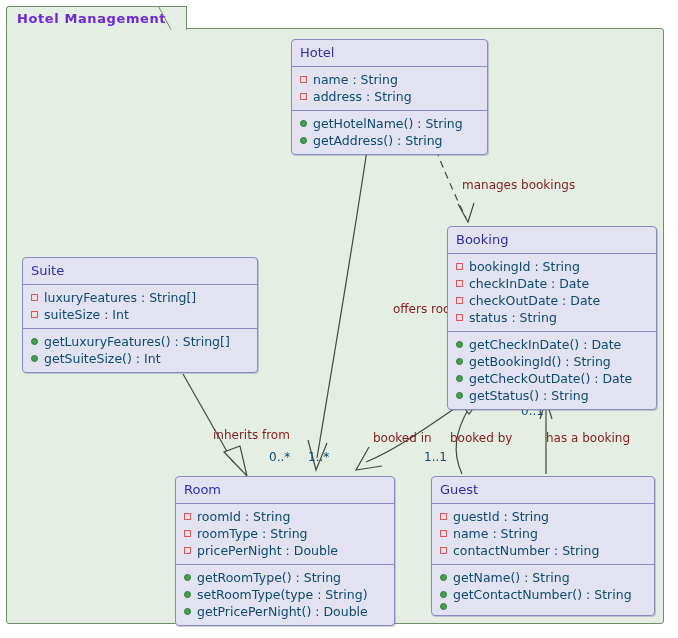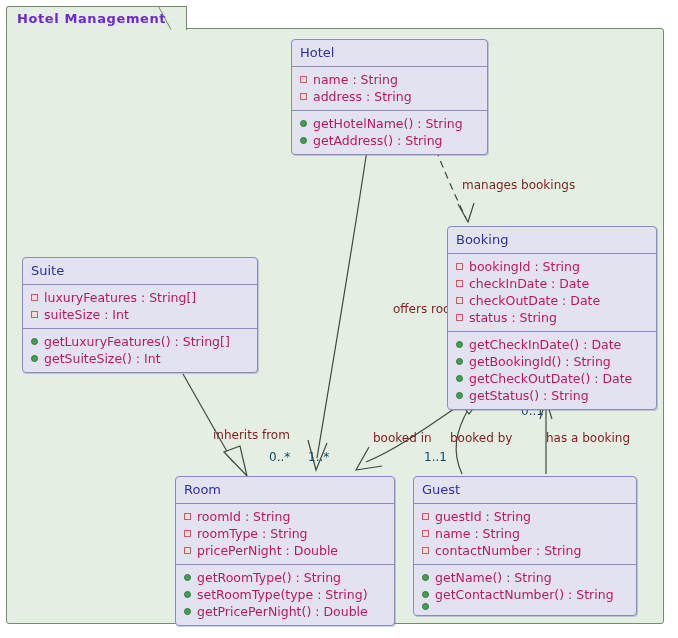--- a/index.html
+++ b/index.html
@@ -141,21 +141,21 @@
   .uml-compartment {
     padding: 4px 6px 5px 6px;
   }
   .uml-compartment + .uml-compartment {
     border-top: 1px solid #8B8BC4;
   }
   .uml-row {
     display: flex;
     align-items: center;
     font-size: 12.5px;
-    color: #be185d;
+    color: #0c4a6e;
     line-height: 17px;
     white-space: nowrap;
   }
   .marker {
     flex: 0 0 auto;
     width: 11px;
     display: flex;
     align-items: center;
     justify-content: center;
     margin-right: 4px;
@@ -401,21 +401,21 @@
       </div>
       <div class="uml-row">
         <span class="marker">
             <span class="marker-public"></span>
           </span>
         <span>getPricePerNight() : Double</span>
       </div>
     </div>
   </div>
 
-  <div class="uml-class" id="class-guest" style="left:413px; top:476px; width:224px;">
+  <div class="uml-class" id="class-guest" style="left:431px; top:476px; width:224px;">
     <div class="uml-title">Guest</div>
     <div class="uml-compartment">
       <div class="uml-row">
         <span class="marker">
             <span class="marker-private"></span>
           </span>
         <span>guestId : String</span>
       </div>
       <div class="uml-row">
         <span class="marker">

